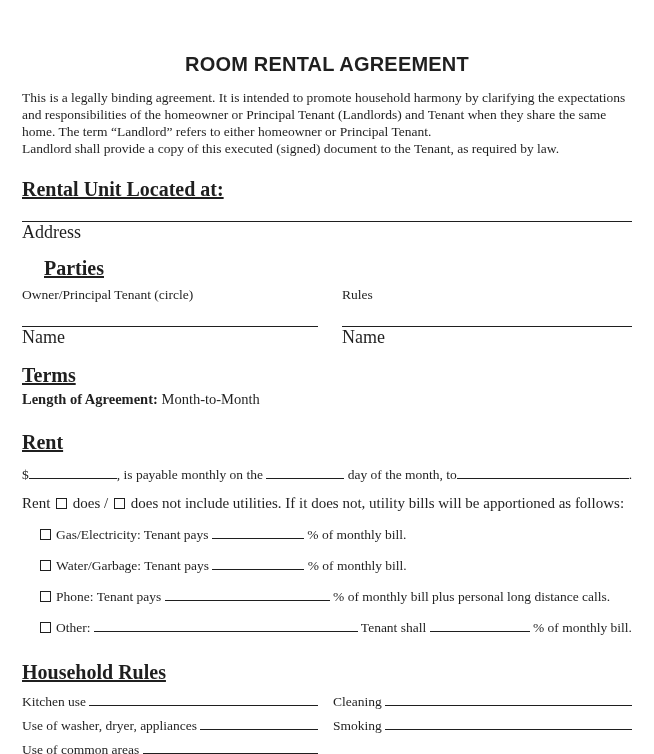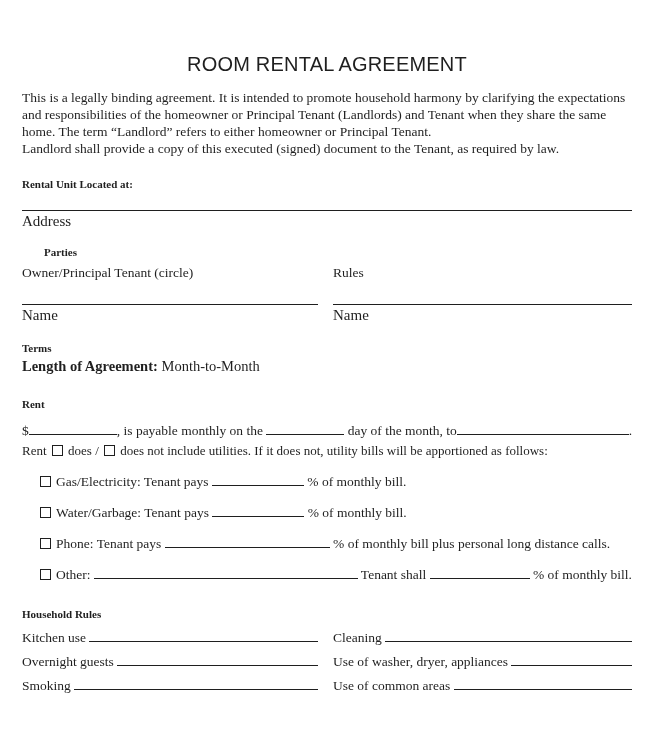--- a/index.html
+++ b/index.html
@@ -12,53 +12,54 @@
     overflow: hidden;
   }
   .page {
     width: 654px;
     height: 754px;
     padding: 0 22px;
     background: #ffffff;
   }
   .doc-title {
     font-family: "Liberation Sans", sans-serif;
-    font-weight: normal;
+    font-weight: bold;
     font-size: 20px;
     text-align: center;
     padding-top: 53px;
     letter-spacing: 0.2px;
   }
   .intro {
     margin-top: 13px;
     font-size: 13.5px;
     line-height: 17px;
   }
   .section-heading {
-    font-size: 11px;
+    font-size: 20px;
     font-weight: bold;
+    text-decoration: underline;
   }
   .small-label {
-    font-size: 15px;
+    font-size: 18px;
     line-height: 14px;
   }
   
   .rental-heading { margin-top: 21px; }
   .address-line {
     margin-top: 20px;
     border-bottom: 1.2px solid #1f1f1f;
     height: 1px;
   }
   .address-label { margin-top: 3px; }
   
   .parties-heading { margin-top: 18px; margin-left: 22px; }
   .two-col {
     display: grid;
     grid-template-columns: 296px 1fr;
-    column-gap: 15px;
+    column-gap: 24px;
   }
   .party-labels { margin-top: 7px; font-size: 13.5px; }
   .party-lines { margin-top: 23px; }
   .party-lines .sign-line {
     border-bottom: 1.2px solid #1f1f1f;
     height: 1px;
   }
   .party-names { margin-top: 3px; }
   
   .terms-heading { margin-top: 20px; }
@@ -74,21 +75,21 @@
   }
   .fill-row .t { white-space: pre; }
   .blank {
     display: inline-block;
     border-bottom: 1.2px solid #1f1f1f;
     height: 13px;
     flex: none;
   }
   .blank.grow { flex: 1 1 auto; }
   .rent-line1 { margin-top: 12px; }
-  .rent-line2 { margin-top: 4px; font-size: 13px; }
+  .rent-line2 { margin-top: 12px; font-size: 15px; }
   .cb {
     display: inline-block;
     width: 11px;
     height: 11px;
     border: 1.2px solid #1f1f1f;
     background: #ffffff;
     vertical-align: -1px;
     margin: 0 2px;
   }
   .util-row { margin-left: 16px; margin-top: 14px; }
@@ -196,24 +197,20 @@
   <div class="rules-grid">
     <div class="rule-cell">
       <span class="t">Kitchen use </span>
       <span class="blank"></span>
     </div>
     <div class="rule-cell">
       <span class="t">Cleaning </span>
       <span class="blank"></span>
     </div>
     <div class="rule-cell">
-      <span class="t">Overnight guests </span>
-      <span class="blank"></span>
-    </div>
-    <div class="rule-cell">
       <span class="t">Use of washer, dryer, appliances </span>
       <span class="blank"></span>
     </div>
     <div class="rule-cell">
       <span class="t">Smoking </span>
       <span class="blank"></span>
     </div>
     <div class="rule-cell">
       <span class="t">Use of common areas </span>
       <span class="blank"></span>

